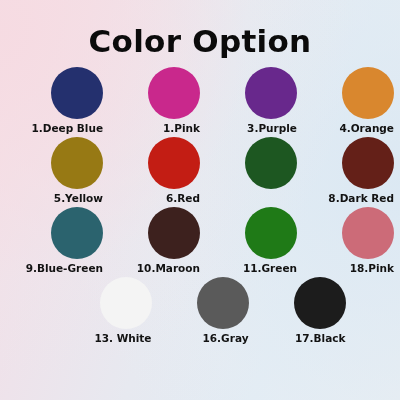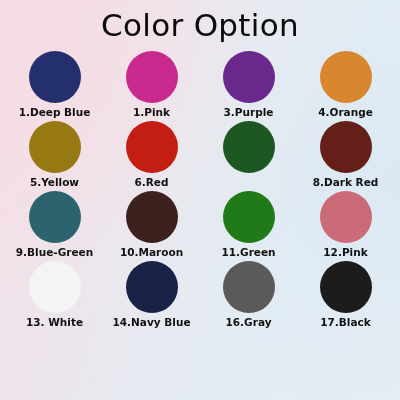--- a/index.html
+++ b/index.html
@@ -17,43 +17,43 @@
     width: 400px;
     height: 400px;
     box-sizing: border-box;
     background:
       radial-gradient(circle at 0% 8%, rgba(246, 219, 226, 0.95) 0%, rgba(246, 222, 228, 0.55) 26%, rgba(240, 232, 236, 0.18) 46%, rgba(255,255,255,0) 66%),
       radial-gradient(circle at 100% 45%, rgba(219, 232, 243, 0.95) 0%, rgba(223, 234, 243, 0.6) 30%, rgba(232, 238, 244, 0.2) 55%, rgba(255,255,255,0) 75%),
       linear-gradient(108deg, #f6dde4 0%, #efe2ea 22%, #e7e9f0 48%, #e2ecf4 72%, #e6edf3 100%);
   }
   #palette-title {
     margin: 0;
-    padding-top: 6px;
+    padding-top: 22px;
     text-align: center;
     font-size: 31px;
     line-height: 38px;
-    font-weight: normal;
+    font-weight: bold;
     letter-spacing: 0.3px;
     color: #0b0b0b;
     font-family: "DejaVu Sans", sans-serif;
   }
   .swatch-grid {
     margin-top: 7px;
     padding: 0 6px;
     display: flex;
     flex-wrap: wrap;
     justify-content: center;
     box-sizing: border-box;
   }
   .swatch-cell {
     width: 97px;
     height: 70px;
     display: flex;
     flex-direction: column;
-    align-items: center;
+    align-items: flex-end;
     justify-content: flex-start;
     box-sizing: border-box;
   }
   .swatch-circle {
     width: 52px;
     height: 52px;
     border-radius: 50%;
     flex: 0 0 auto;
   }
   .swatch-label {
@@ -113,29 +113,25 @@
       <div class="swatch-cell">
         <div class="swatch-circle" style="background: rgb(61, 33, 30);"></div>
         <div class="swatch-label">10.Maroon</div>
       </div>
       <div class="swatch-cell">
         <div class="swatch-circle" style="background: rgb(31, 122, 23);"></div>
         <div class="swatch-label">11.Green</div>
       </div>
       <div class="swatch-cell">
         <div class="swatch-circle" style="background: rgb(204, 107, 120);"></div>
-        <div class="swatch-label">12.Pink</div>
+        <div class="swatch-label">18.Pink</div>
       </div>
       <div class="swatch-cell">
         <div class="swatch-circle" style="background: rgb(244, 244, 244);"></div>
         <div class="swatch-label">13. White</div>
-      </div>
-      <div class="swatch-cell">
-        <div class="swatch-circle" style="background: rgb(27, 34, 71);"></div>
-        <div class="swatch-label">14.Navy Blue</div>
       </div>
       <div class="swatch-cell">
         <div class="swatch-circle" style="background: rgb(90, 90, 90);"></div>
         <div class="swatch-label">16.Gray</div>
       </div>
       <div class="swatch-cell">
         <div class="swatch-circle" style="background: rgb(28, 28, 28);"></div>
         <div class="swatch-label">17.Black</div>
       </div>
     </div>

